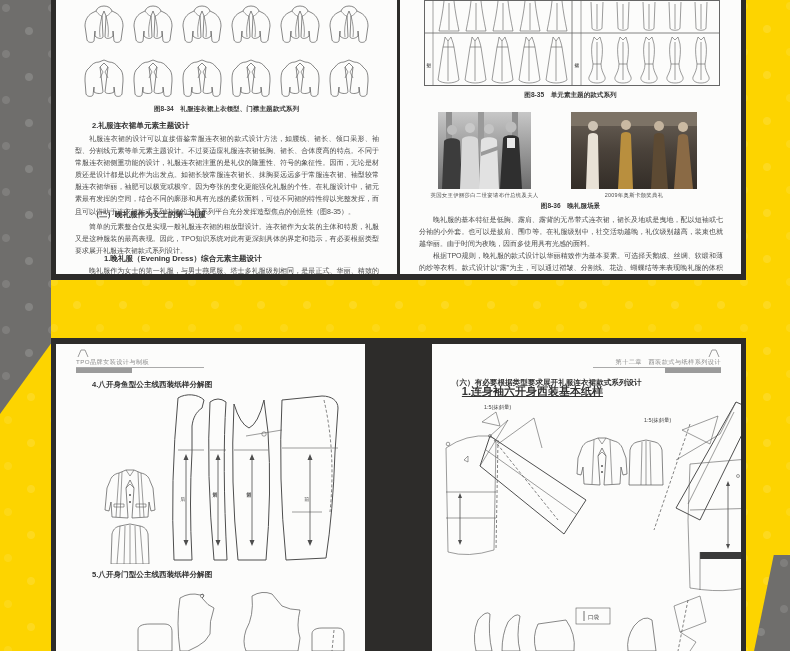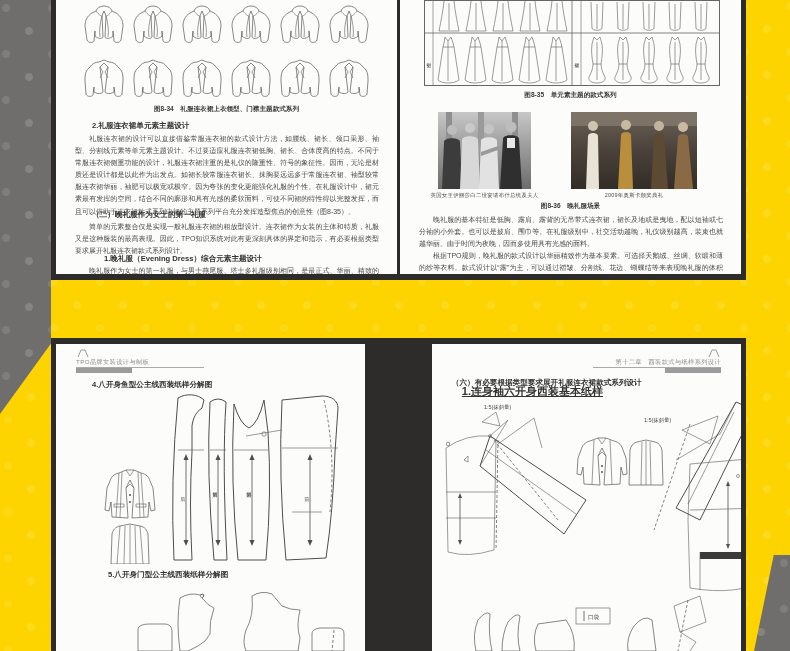--- a/index.html
+++ b/index.html
@@ -220,21 +220,21 @@
       </g>
       <g fill="#4e4e4e">
         <path d="M100,62 l-2.5,6 h5 Z M100,154 l-2.5,-6 h5 Z M132,62 l-2.5,6 h5 Z M132,154 l-2.5,-6 h5 Z M166,62 l-2.5,6 h5 Z M166,154 l-2.5,-6 h5 Z M224,62 l-2.5,6 h5 Z M224,154 l-2.5,-6 h5 Z"></path>
       </g>
       <text x="96.7" y="100" style="writing-mode:vertical-rl;text-orientation:upright;" font-size="5" fill="#444">后</text>
       <text x="128.7" y="96" style="writing-mode:vertical-rl;text-orientation:upright;" font-size="5" fill="#444">后侧</text>
       <text x="162.7" y="96" style="writing-mode:vertical-rl;text-orientation:upright;" font-size="5" fill="#444">前侧</text>
       <text x="220.7" y="100" style="writing-mode:vertical-rl;text-orientation:upright;" font-size="5" fill="#444">前</text>
     </svg>
 
-    <div class="abs h-bold" style="left:52px;top:226px;">5.八开身门型公主线西装纸样分解图</div>
+    <div class="abs h-bold" style="left:36px;top:226px;">5.八开身门型公主线西装纸样分解图</div>
 
     <svg class="abs" style="left:20px;top:238px;" width="300" height="69" viewBox="0 0 300 69">
       <path class="wh-thin" d="M62,48 C62,44 66,42 74,42 L88,42 C94,42 96,45 96,50 L96,69 L62,69 Z"></path>
       <path class="wh-thin" d="M104,16 Q114,10 124,13 L127,12 L128,14 L126,16 Q132,24 138,26 Q133,40 134,52 Q130,60 122,64 L112,69 L104,69 Q100,40 104,16 Z"></path>
       <circle cx="126" cy="14" r="1.6" class="ln-thin"></circle>
       <path class="wh-thin" d="M176,14 Q186,8 196,12 L206,24 Q214,28 224,28 Q220,44 224,56 L222,69 L170,69 Q166,60 170,48 Q178,34 176,14 Z"></path>
       <path class="wh-thin" d="M236,52 C236,48 240,46 246,46 L262,46 Q268,46 268,52 L268,69 L236,69 Z"></path>
       <path class="dash" d="M258,48 L256,69"></path>
     </svg>
   </div>

